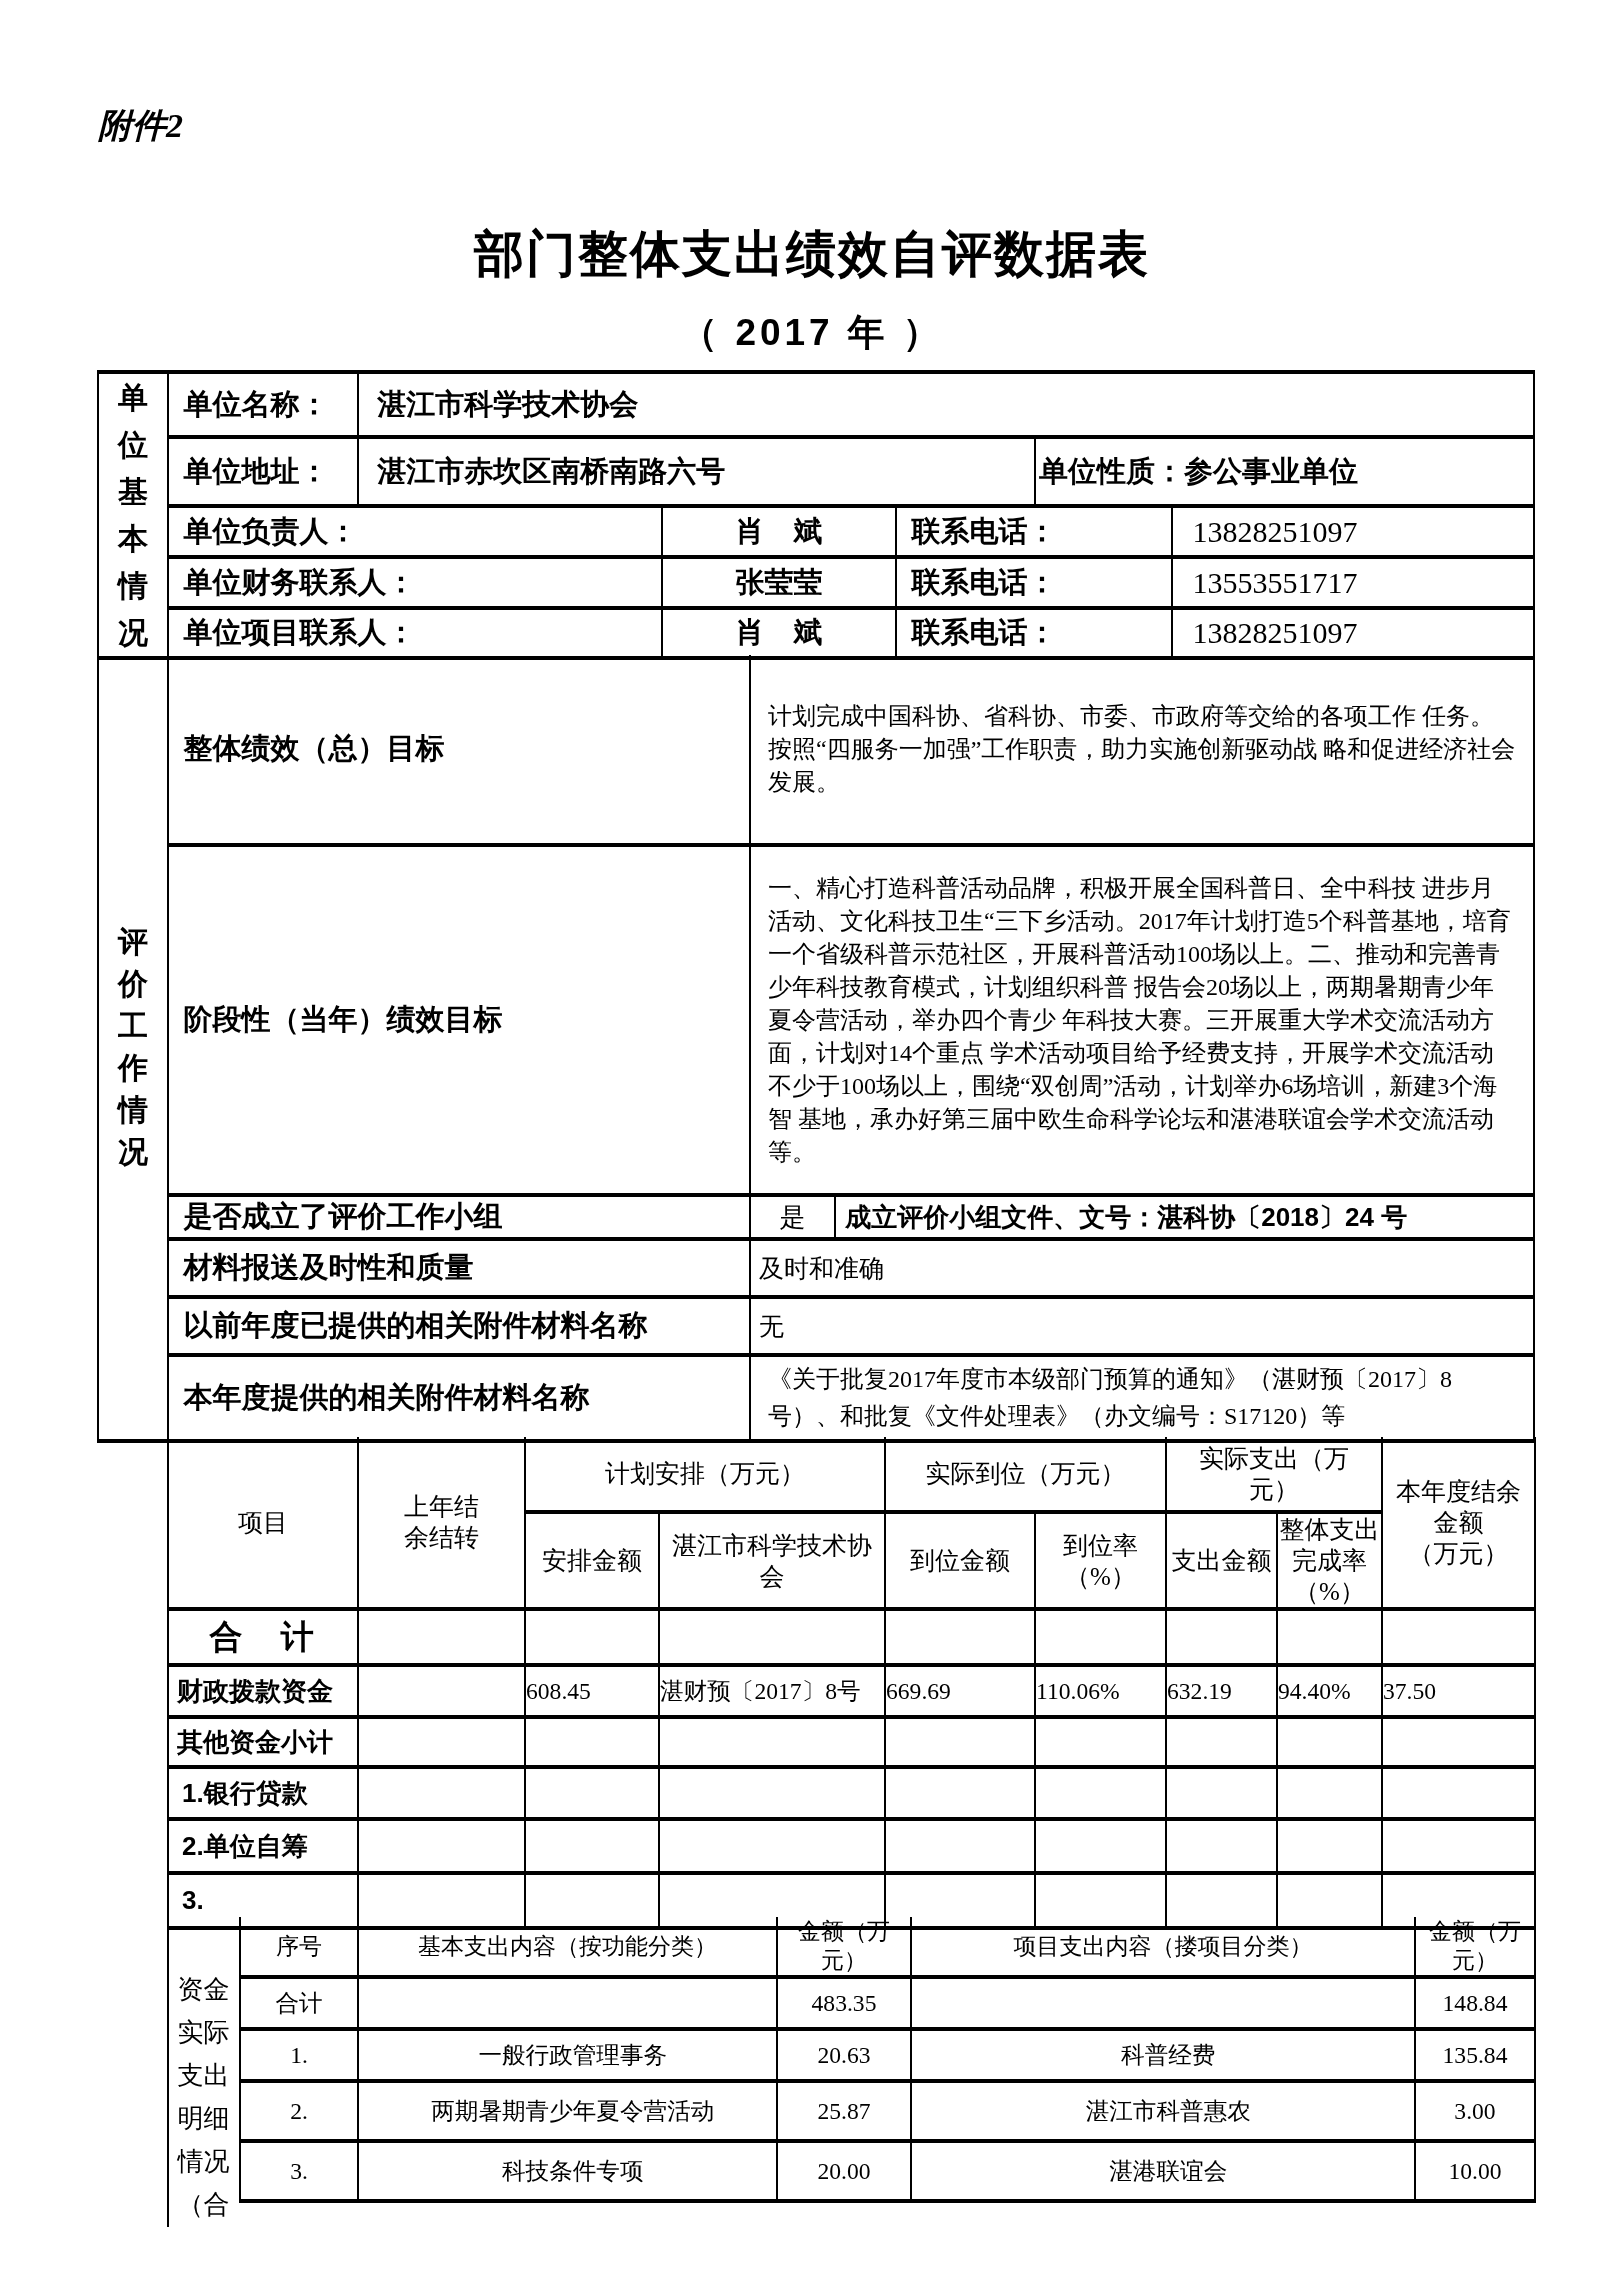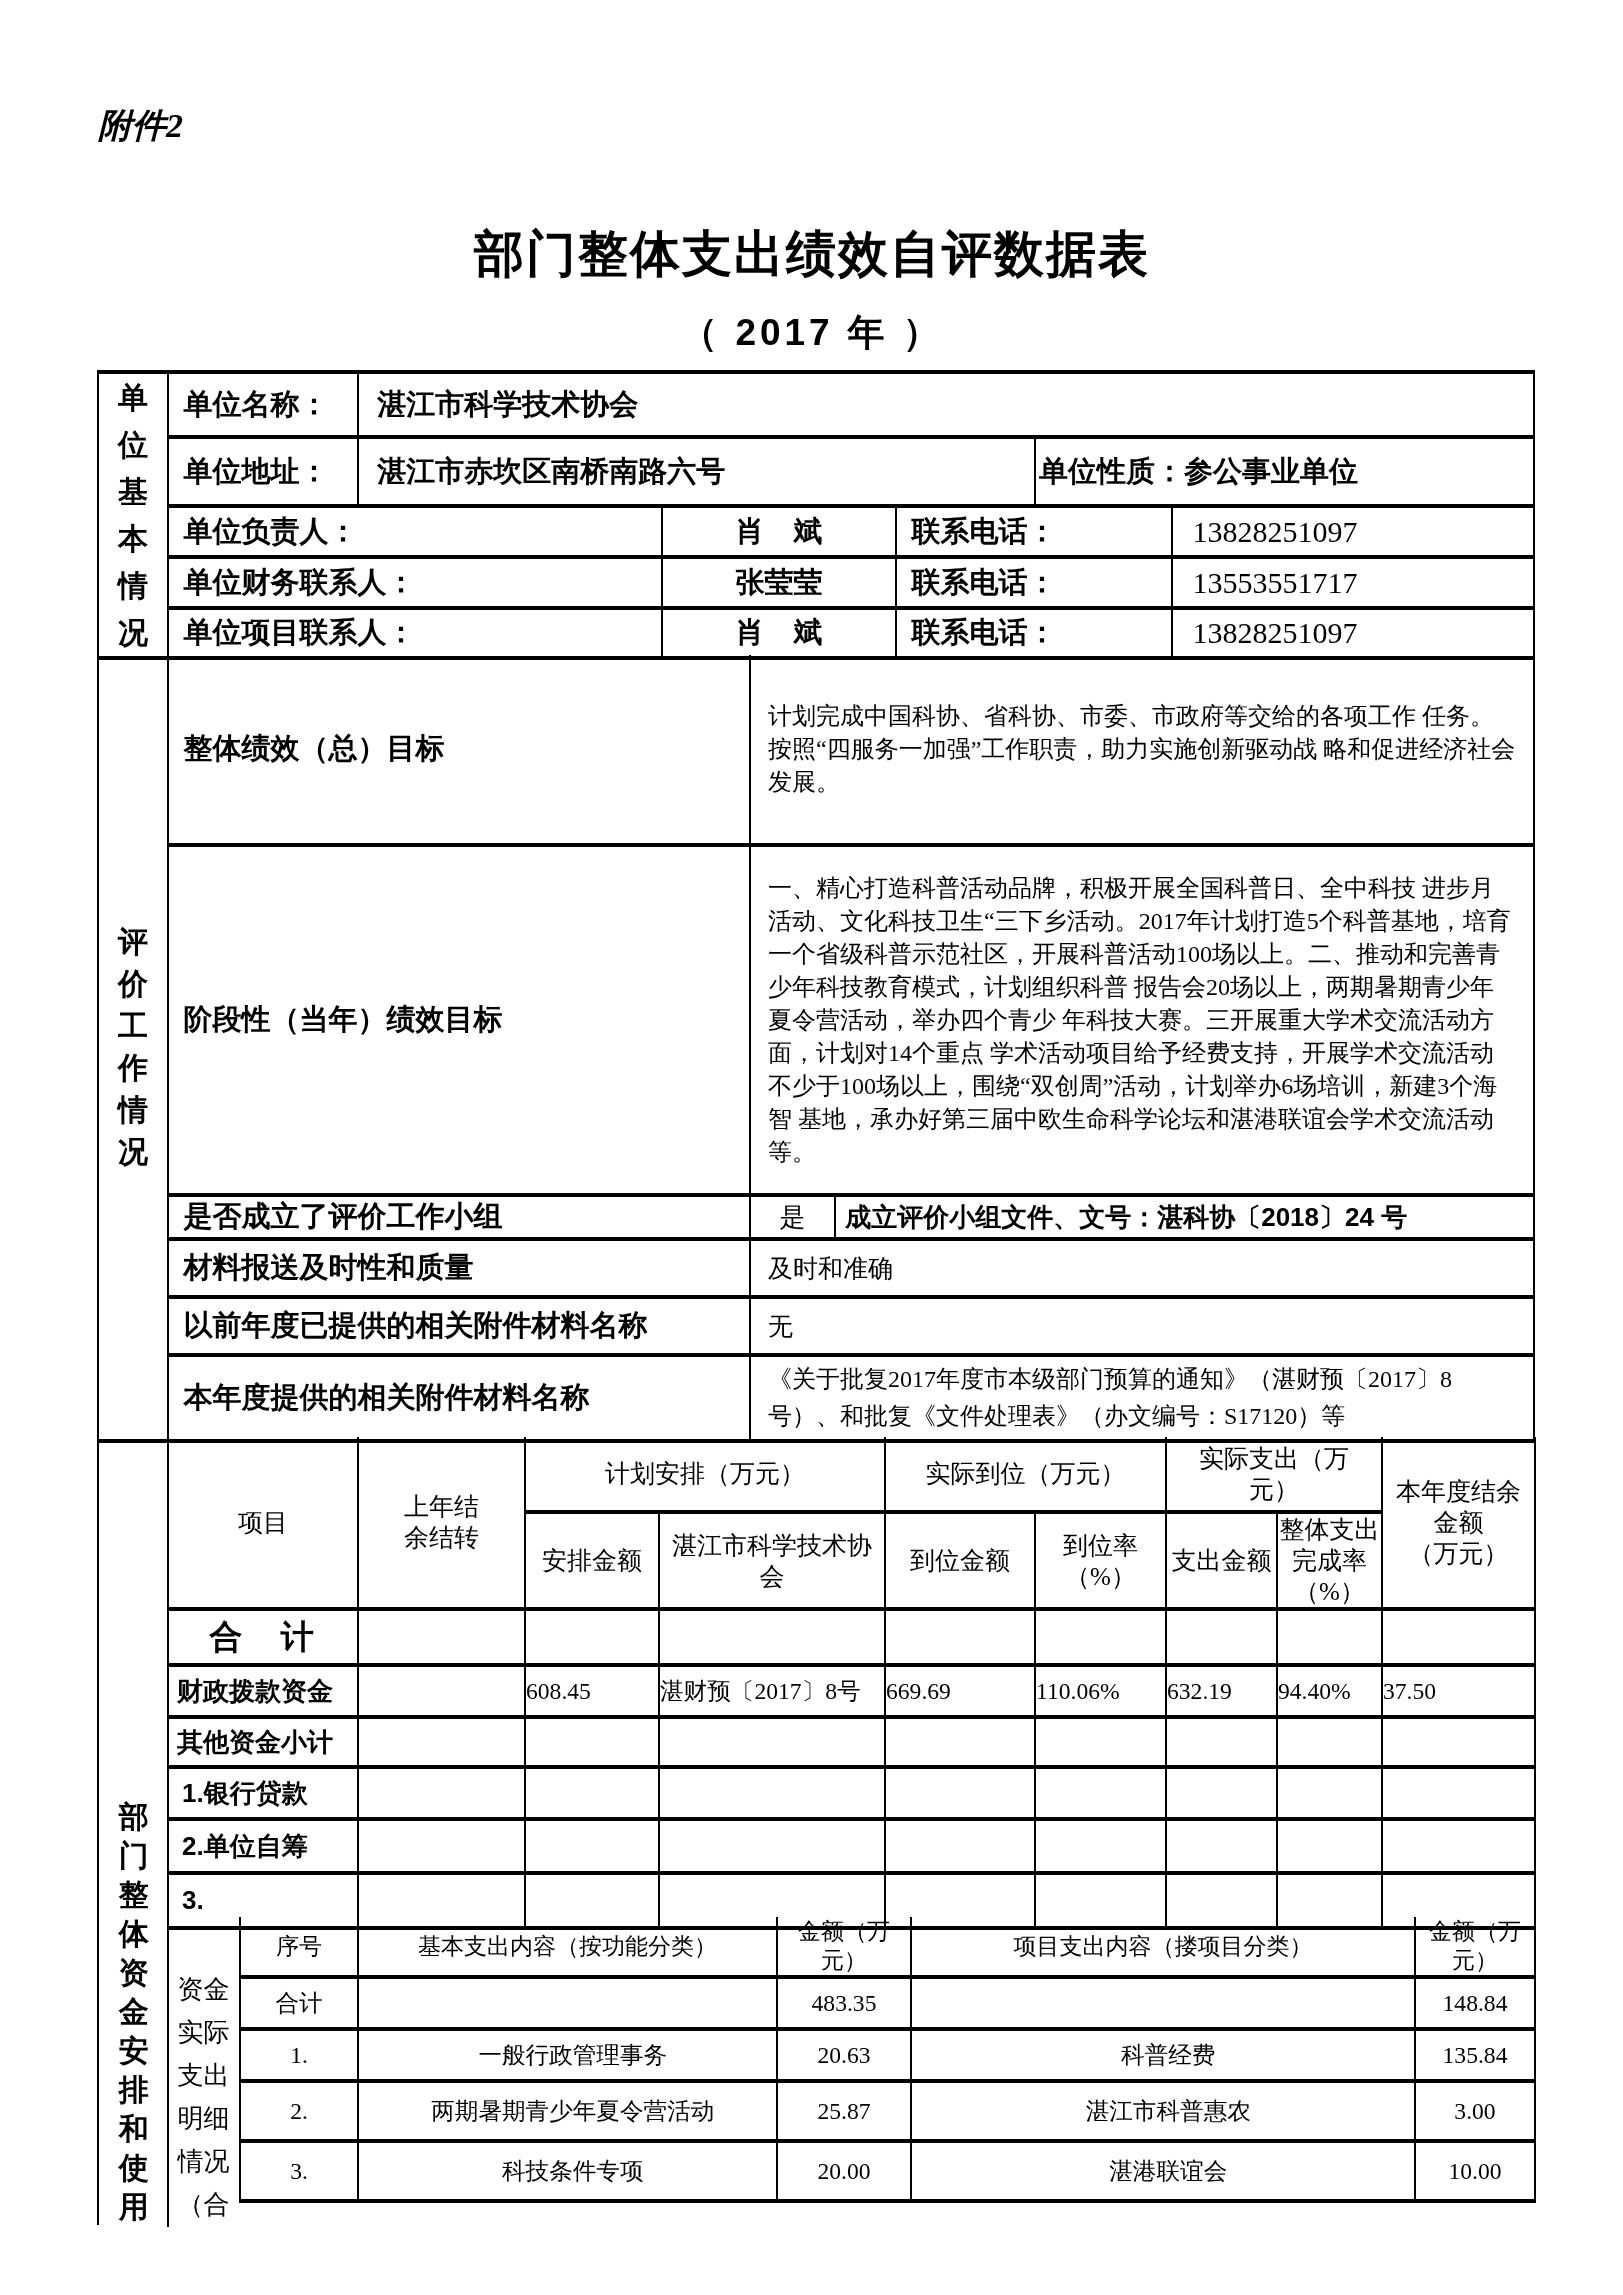--- a/index.html
+++ b/index.html
@@ -37,21 +37,21 @@
              word-break:break-all;text-align:center;}
   #stubC{position:absolute;left:70px;top:761px;width:2px;height:29px;background:#000;}
 
   
   .lbl{font:700 29px "Liberation Sans",sans-serif;text-align:left;padding-left:14.4px;}
   .val{font:700 29px "Liberation Sans",sans-serif;text-align:left;padding-left:18.3px;}
   .name{font:700 29px "Liberation Sans",sans-serif;text-align:center;}
   .num{font:400 30px "Liberation Serif",serif;text-align:left;padding-left:19.6px;}
   .body-text{font:400 24px "Liberation Serif",serif;line-height:33px;
              text-align:left;padding:10.5px 17px;}
-  .body-sm{font:400 25px "Liberation Serif",serif;text-align:left;padding-left:17px;}
+  .body-sm{font:400 25px "Liberation Serif",serif;text-align:left;padding-left:8px;}
   .yes{font:400 26px "Liberation Serif",serif;text-align:center;}
   .doc{font:700 26px "Liberation Sans",sans-serif;text-align:left;padding-left:9.2px;}
   .c-head{font:400 25px "Liberation Serif",serif;text-align:center;
           white-space:pre-line;line-height:31px;}
   .c-lbl{font:700 26px "Liberation Sans",sans-serif;text-align:left;padding-left:7.9px;}
   .c-num{font:400 23.6px "Liberation Serif",serif;}
   .grand{font:700 33px "Liberation Sans",sans-serif;text-align:center;letter-spacing:2.6px;}
   .sub-head{font:400 23px "Liberation Serif",serif;text-align:center;
             white-space:pre-line;line-height:29px;}
   .sub-txt{font:400 23.6px "Liberation Serif",serif;text-align:center;padding-left:10.5px;}
@@ -144,23 +144,20 @@
       <td class="body-sm" colspan="2">无</td>
     </tr>
     <tr style="height:82px">
       <td class="lbl">本年度提供的相关附件材料名称</td>
       <td class="body-text" colspan="2" style="line-height:37px;padding:3.9px 13px 3.9px 17px">《关于批复2017年度市本级部门预算的通知》（湛财预〔2017〕8号）、和批复《文件处理表》（办文编号：S17120）等</td>
     </tr>
   </tbody>
     </table>
 
   <div id="secC">
-    <div id="stripC">
-      <div class="vtext">部门整体资金安排和使用</div>
-    </div>
     <div id="sideLabel">资金实际支出明细情况（合</div>
     <div id="stubC"></div>
 
     <table id="tblC1">
       <colgroup>
           <col style="width:190px">
           <col style="width:167px">
           <col style="width:134px">
           <col style="width:226px">
           <col style="width:150px">

